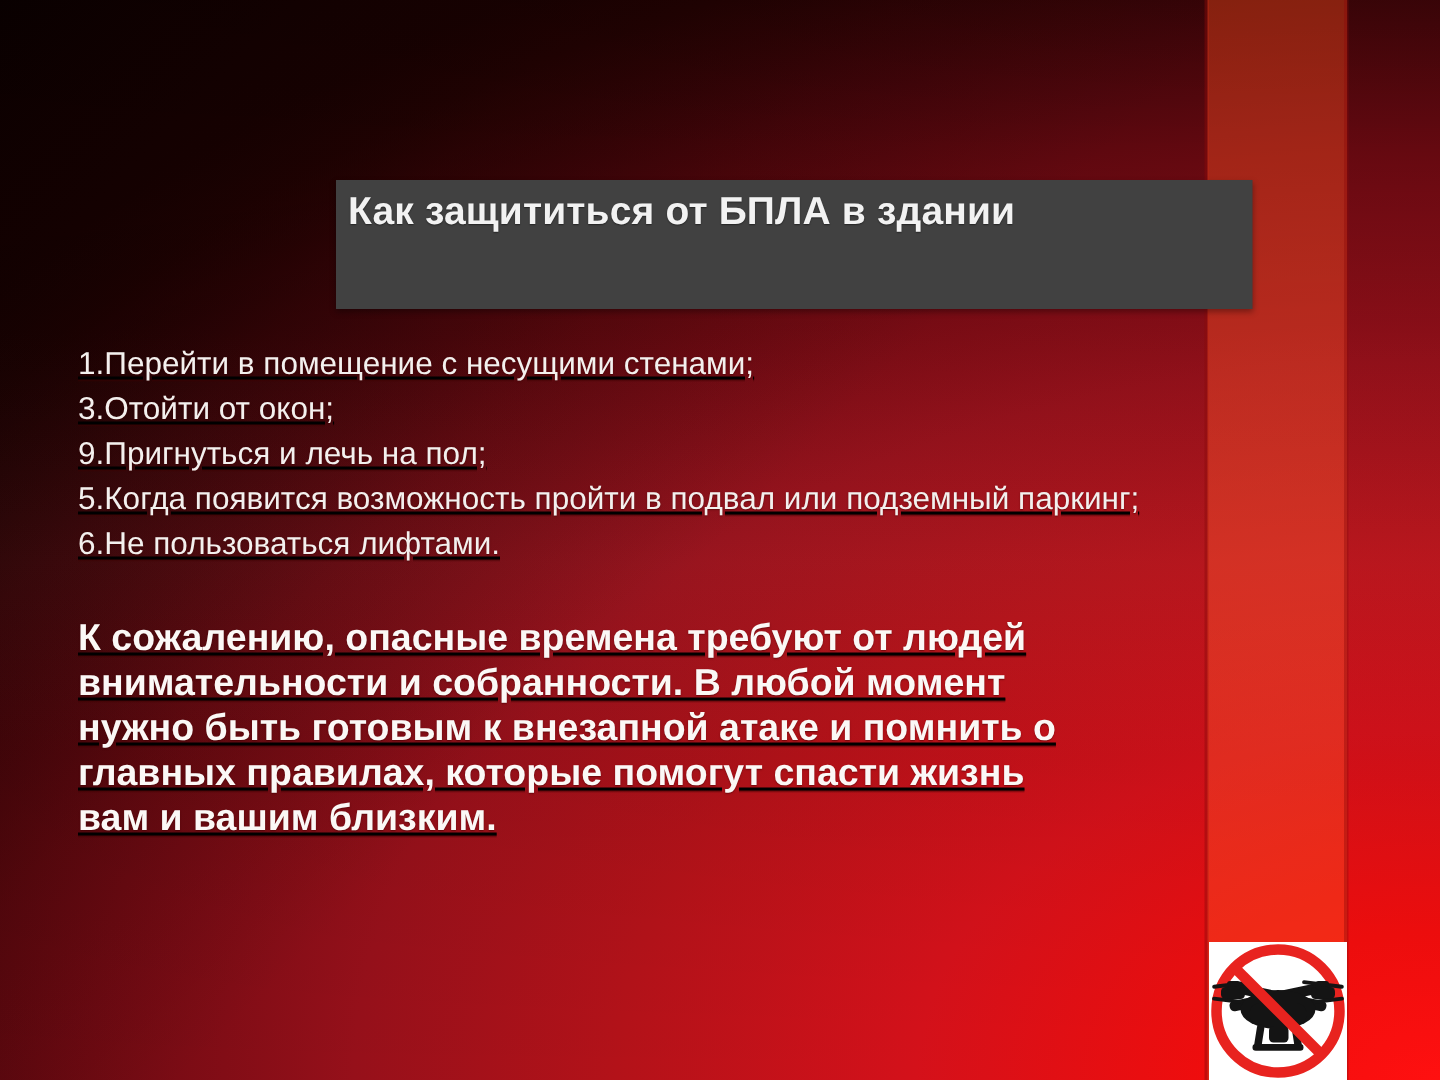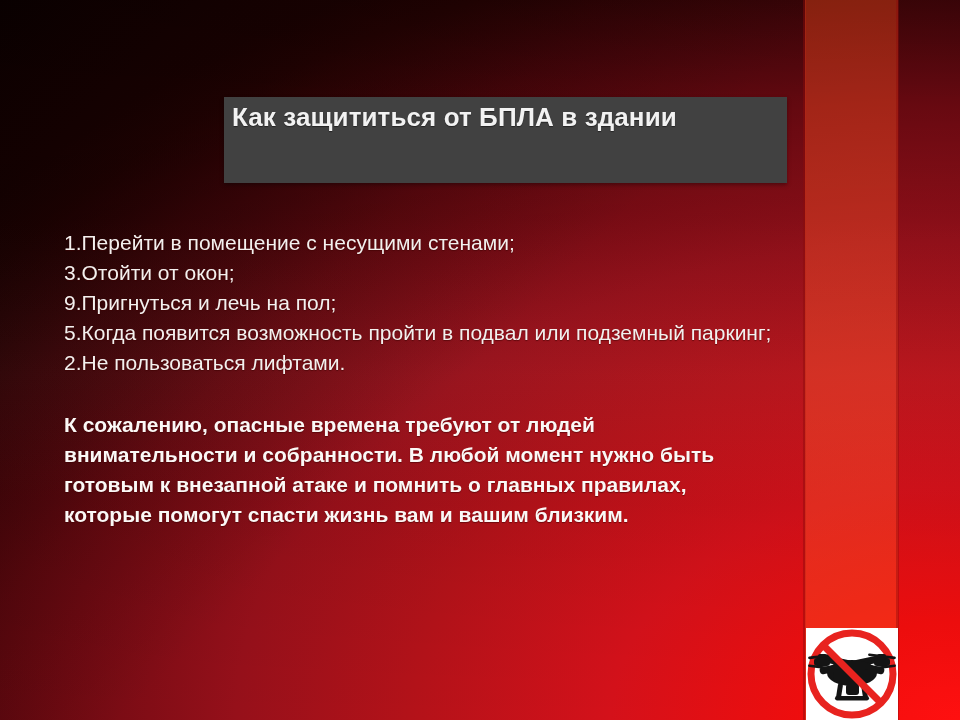--- a/index.html
+++ b/index.html
@@ -87,22 +87,22 @@
     top: 0;
     width: 3px;
     height: 720px;
     background: rgba(140, 10, 10, 0.40);
   }
 
   
   .title-bar {
     position: absolute;
     left: 224px;
-    top: 97px;
-    width: 563px;
+    top: 120px;
+    width: 611px;
     height: 86px;
     background: #414141;
     box-shadow: 0 2px 4px rgba(0,0,0,0.35);
   }
 
   .title-text {
     position: absolute;
     left: 8px;
     top: 5px;
     right: 6px;
@@ -110,43 +110,44 @@
     font-weight: bold;
     color: #f2f2f2;
     letter-spacing: 0.1px;
     white-space: nowrap;
     text-shadow: 0 1px 1px rgba(0,0,0,0.45);
   }
 
   
   .body-block {
     position: absolute;
-    left: 64px;
+    left: 52px;
     top: 228px;
     width: 760px;
+    text-decoration: underline;
   }
 
   .steps {
     margin: 0;
     padding: 0;
     list-style: none;
   }
 
   .step-line {
     font-size: 21px;
     line-height: 30px;
     color: #f3f0ee;
     text-shadow: 0 1px 1px rgba(60,0,0,0.55);
     max-width: 740px;
   }
 
   .closing {
     margin-top: 32px;
     width: 655px;
-    font-size: 21px;
+    font-size: 25px;
     line-height: 30px;
     font-weight: bold;
     color: #fbf8f6;
     text-shadow: 0 1px 1px rgba(60,0,0,0.55);
   }
 
   
   .no-drone-sign {
     position: absolute;
     left: 806px;
@@ -172,21 +173,21 @@
   <div class="title-bar">
     <div class="title-text">Как защититься от БПЛА в здании</div>
   </div>
 
   <div class="body-block">
     <ul class="steps">
       <li class="step-line">1.Перейти в помещение с несущими стенами;</li>
       <li class="step-line">3.Отойти от окон;</li>
       <li class="step-line">9.Пригнуться и лечь на пол;</li>
       <li class="step-line">5.Когда появится возможность пройти в подвал или подземный паркинг;</li>
-      <li class="step-line">2.Не пользоваться лифтами.</li>
+      <li class="step-line">6.Не пользоваться лифтами.</li>
     </ul>
 
     <p class="closing">К сожалению, опасные времена требуют от людей внимательности и собранности. В любой момент нужно быть готовым к внезапной атаке и помнить о главных правилах, которые помогут спасти жизнь вам и вашим близким.</p>
   </div>
 
   <div class="no-drone-sign">
     <svg width="92" height="92" viewBox="0 0 92 92" aria-hidden="true">
       <rect x="0" y="0" width="92" height="92" fill="#ffffff"></rect>
       <circle cx="46" cy="46" r="41" fill="none" stroke="#e8231f" stroke-width="7"></circle>
 

